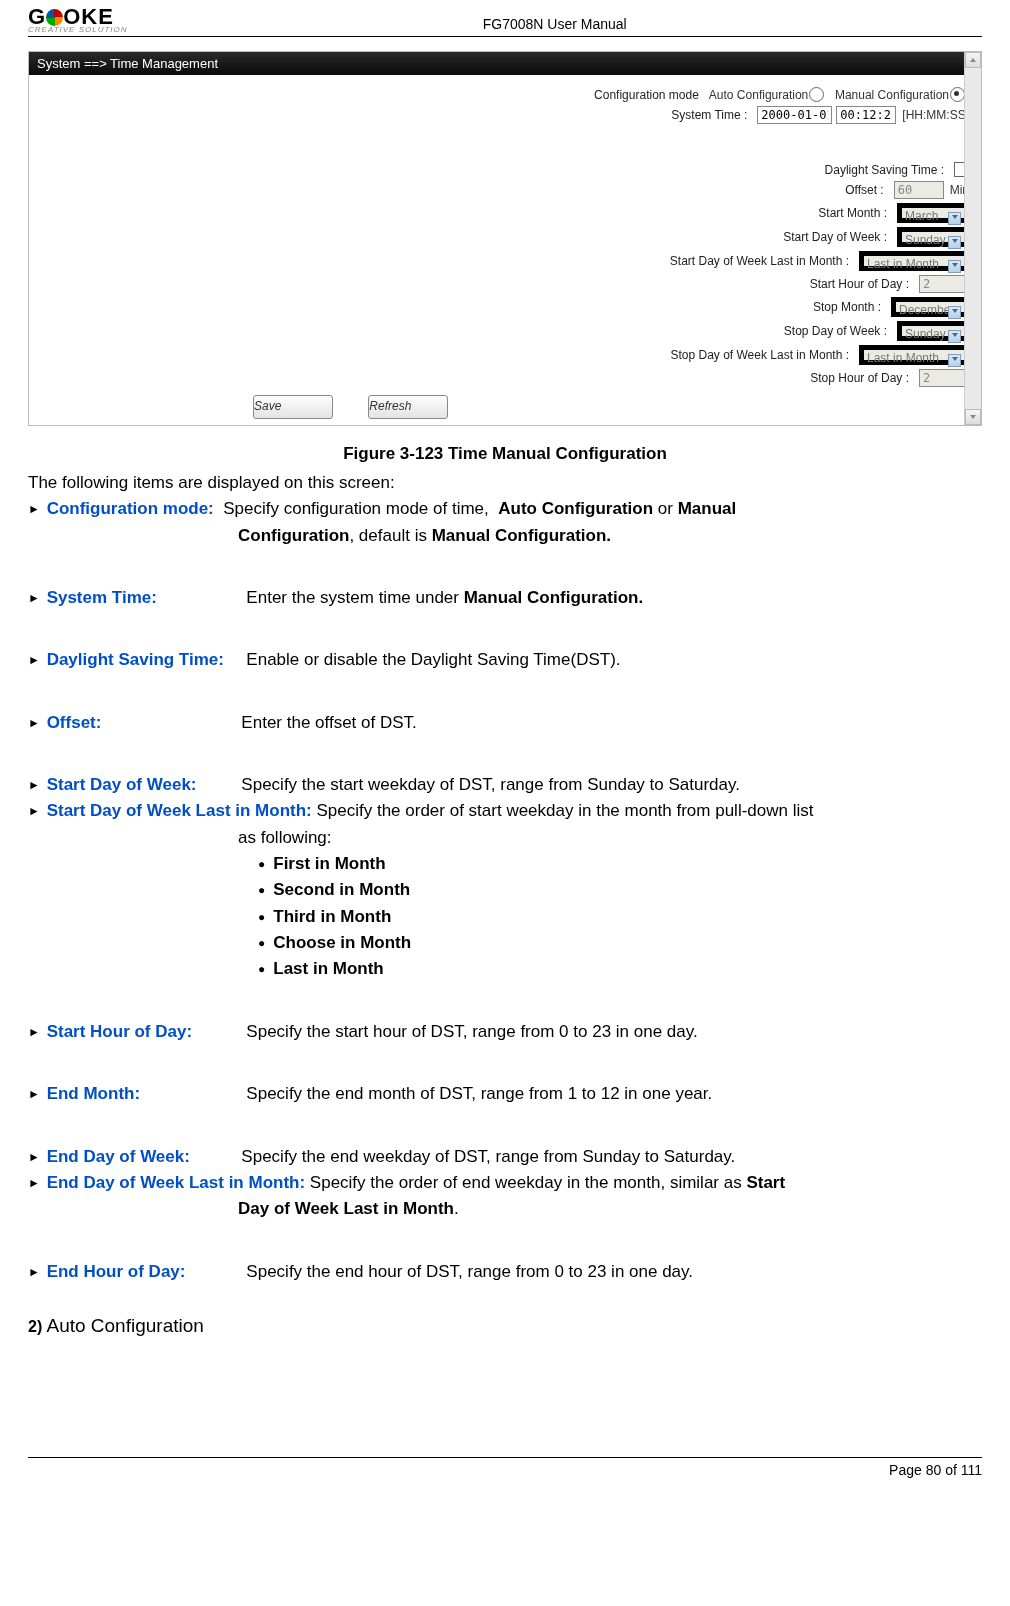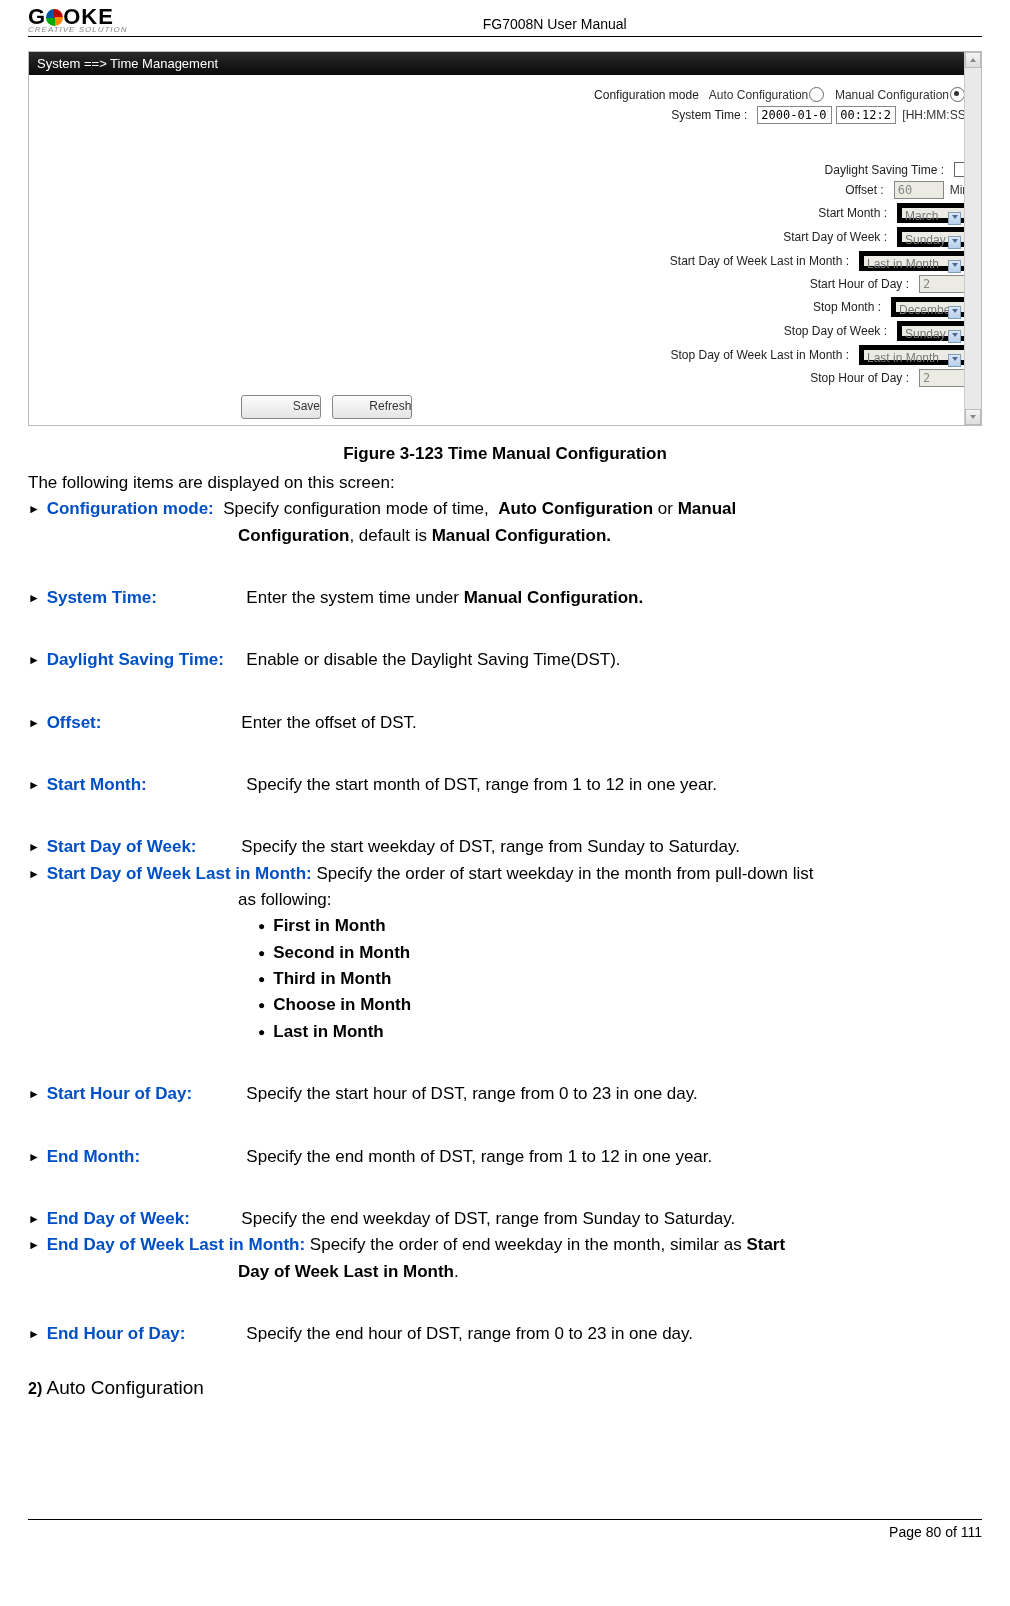--- a/index.html
+++ b/index.html
@@ -138,24 +138,25 @@
     border-right:3px solid transparent;
     border-top:4px solid #4a6a93;
     z-index:2;
   }
   .btn {
     width:78px;height:22px;
     border:1px solid #888;
     background:linear-gradient(#fdfdfd,#e4e4e4);
     border-radius:3px;
     font-size:12px;
-    text-align:right;
+    text-align:left;
     line-height:20px;
     display:inline-block;
-    margin:0 4px;
+    margin:0 16px;
+    font-style:italic;
   }
   .buttons-row {
     text-align:left;
     padding-left:196px;
     margin-top:8px;
   }
   .scrollbar {
     position:absolute; right:0; top:0; bottom:0; width:16px;
     background:#e9e9e9;
     border-left:1px solid #ccc;
@@ -326,25 +327,20 @@
     <span class="blue-bold" style="display:inline-block;width:195px">Daylight Saving Time:</span>
     <span>Enable or disable the Daylight Saving Time(DST).</span>
   </div>
 
   <div class="doc-line">
     <span class="tri">►</span>
     <span class="blue-bold" style="display:inline-block;width:190px">Offset:</span>
     <span>Enter the offset of DST.</span>
   </div>
 
-  <div class="doc-line">
-    <span class="tri">►</span>
-    <span class="blue-bold" style="display:inline-block;width:195px">Start Month:</span>
-    <span>Specify the start month of DST, range from 1 to 12 in one year.</span>
-  </div>
 
   <div class="doc-line">
     <span class="tri">►</span>
     <span class="blue-bold" style="display:inline-block;width:190px">Start Day of Week:</span>
     <span>Specify the start weekday of DST, range from Sunday to Saturday.</span>
   </div>
 
   <div class="doc-line">
     <span class="tri">►</span>
     <span class="blue-bold">Start Day of Week Last in Month:</span>

